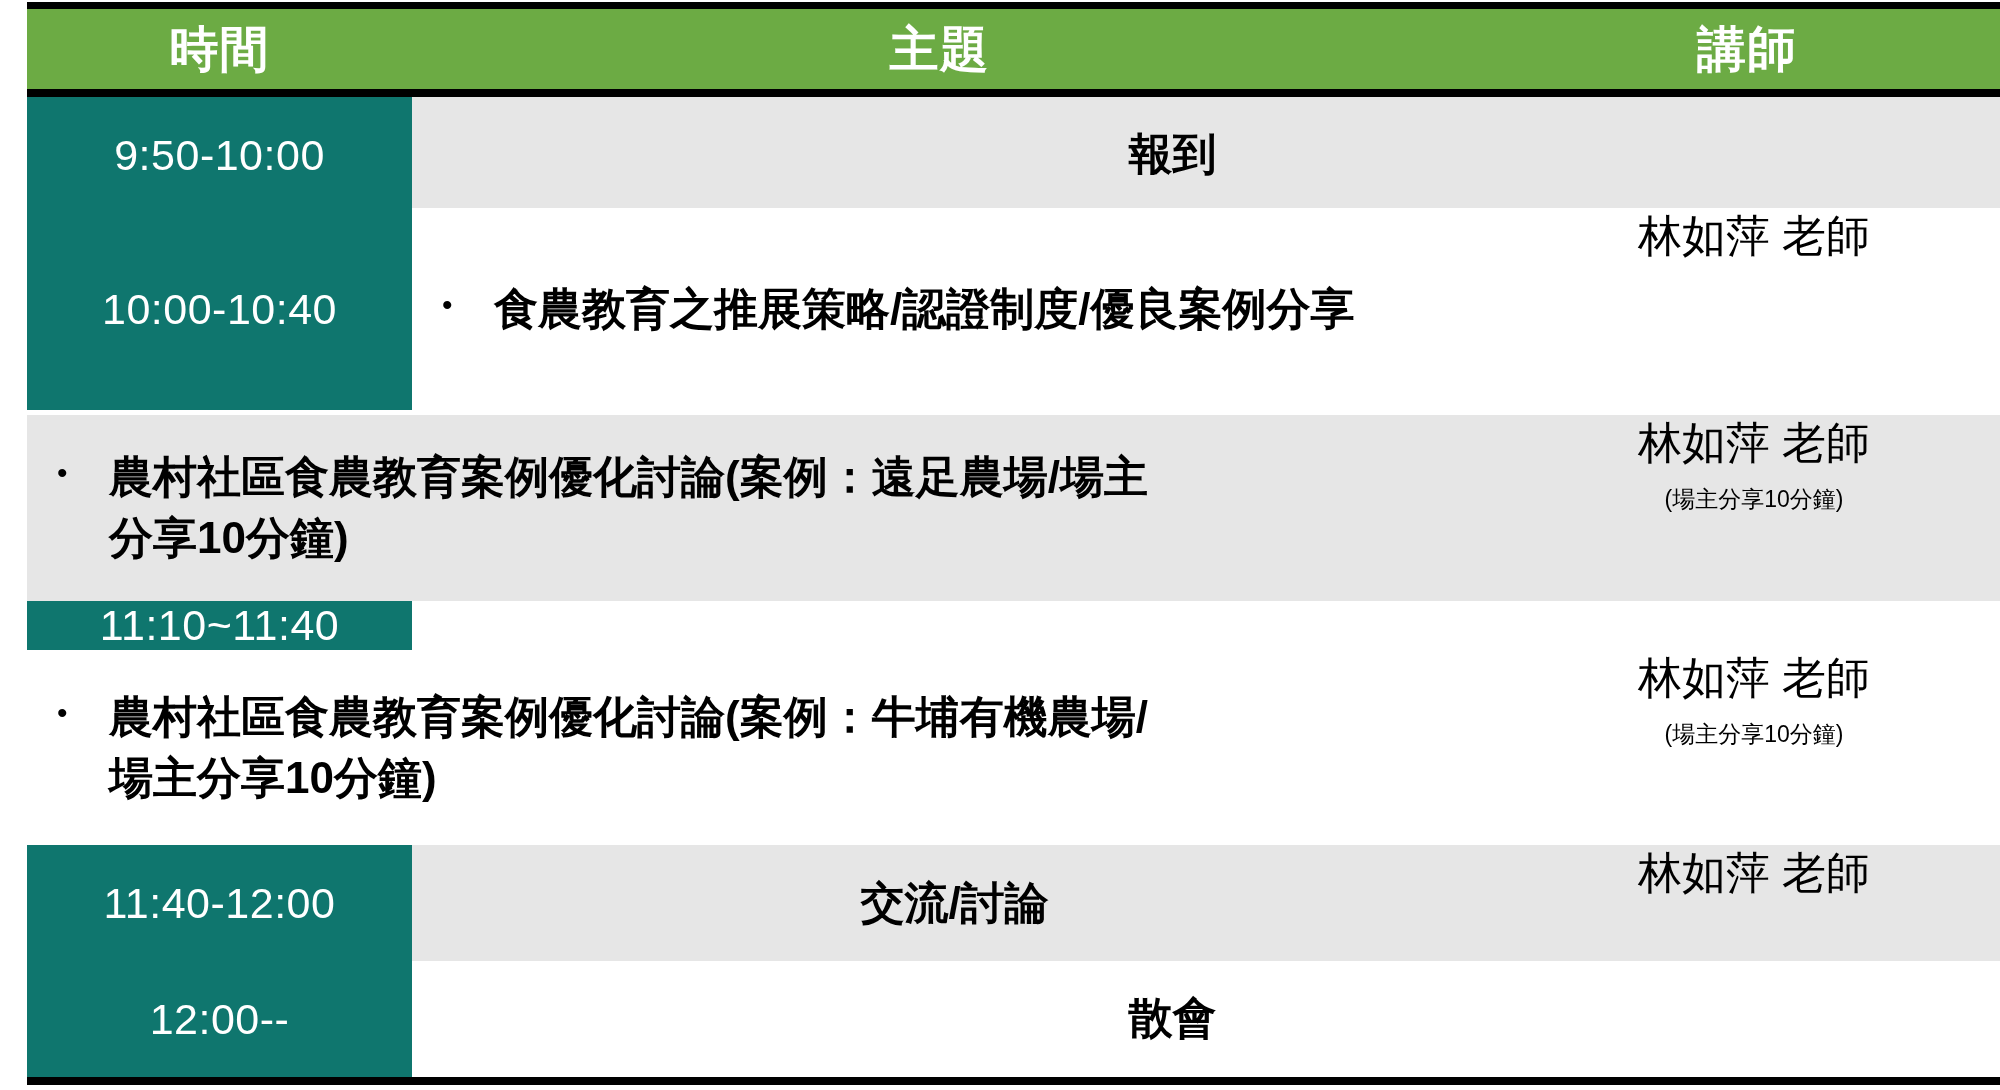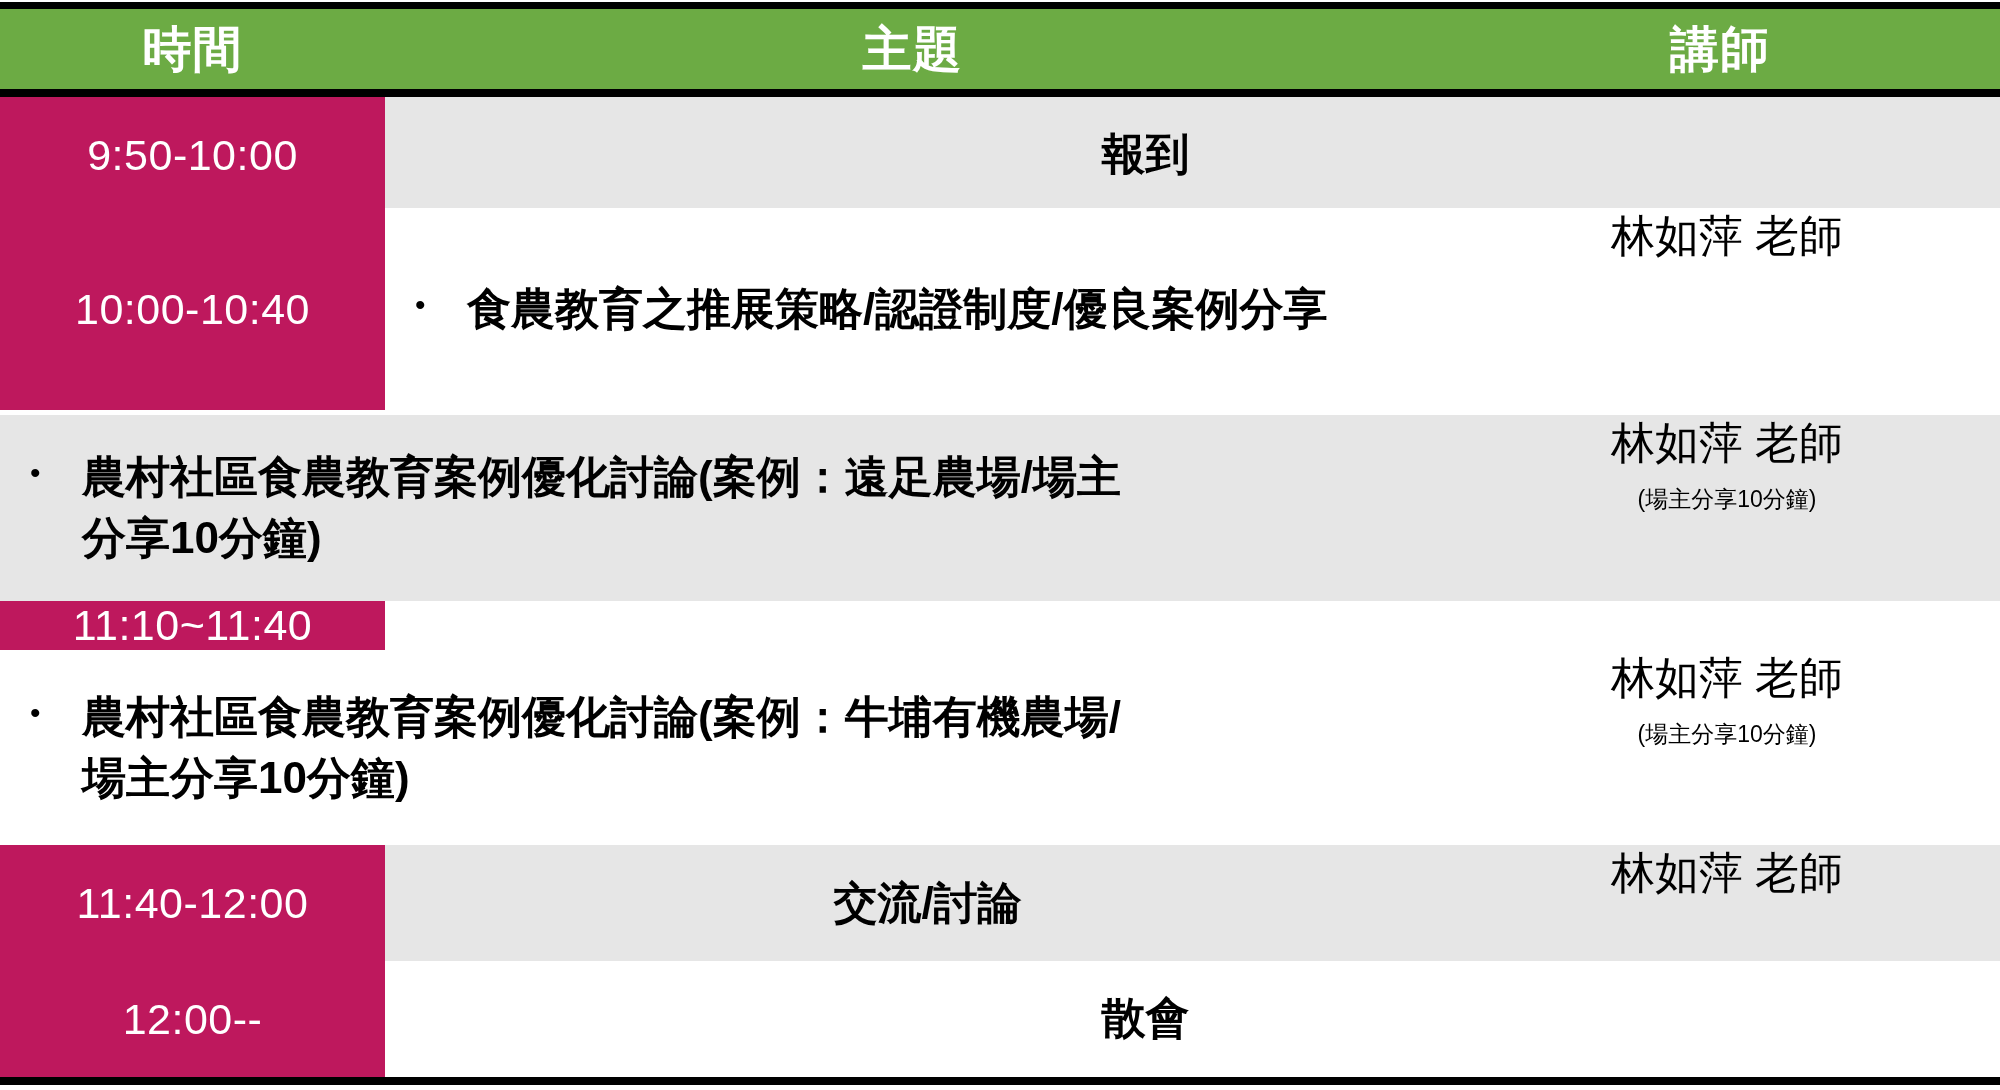--- a/index.html
+++ b/index.html
@@ -13,20 +13,21 @@
     font-family: "Liberation Sans", "DejaVu Sans", sans-serif;
     overflow: hidden;
   }
 
   .schedule-table {
     position: relative;
     width: 1689px;
     height: 1090px;
     box-sizing: border-box;
     background: #ffffff;
+    margin-left: 27px;
   }
 
   
   .rule-top,
   .rule-header,
   .rule-bottom {
     position: absolute;
     left: 0;
     width: 2000px;
     background: #000000;
@@ -76,21 +77,21 @@
   }
   .row-1 { top: 0px;   height: 116px; }
   .row-2 { top: 111px; height: 202px; }
   .row-3 { top: 318px; height: 186px; }
   .row-4 { top: 504px; height: 244px; flex-direction: column; }
   .row-5 { top: 748px; height: 116px; }
   .row-6 { top: 864px; height: 116px; }
 
   .cell-time {
     width: 385px;
-    background: #be185d;
+    background: #0f766e;
     color: #ffffff;
     font-size: 43px;
     font-weight: 400;
     display: flex;
     align-items: center;
     justify-content: center;
     text-align: center;
     box-sizing: border-box;
     letter-spacing: 0.5px;
   }

